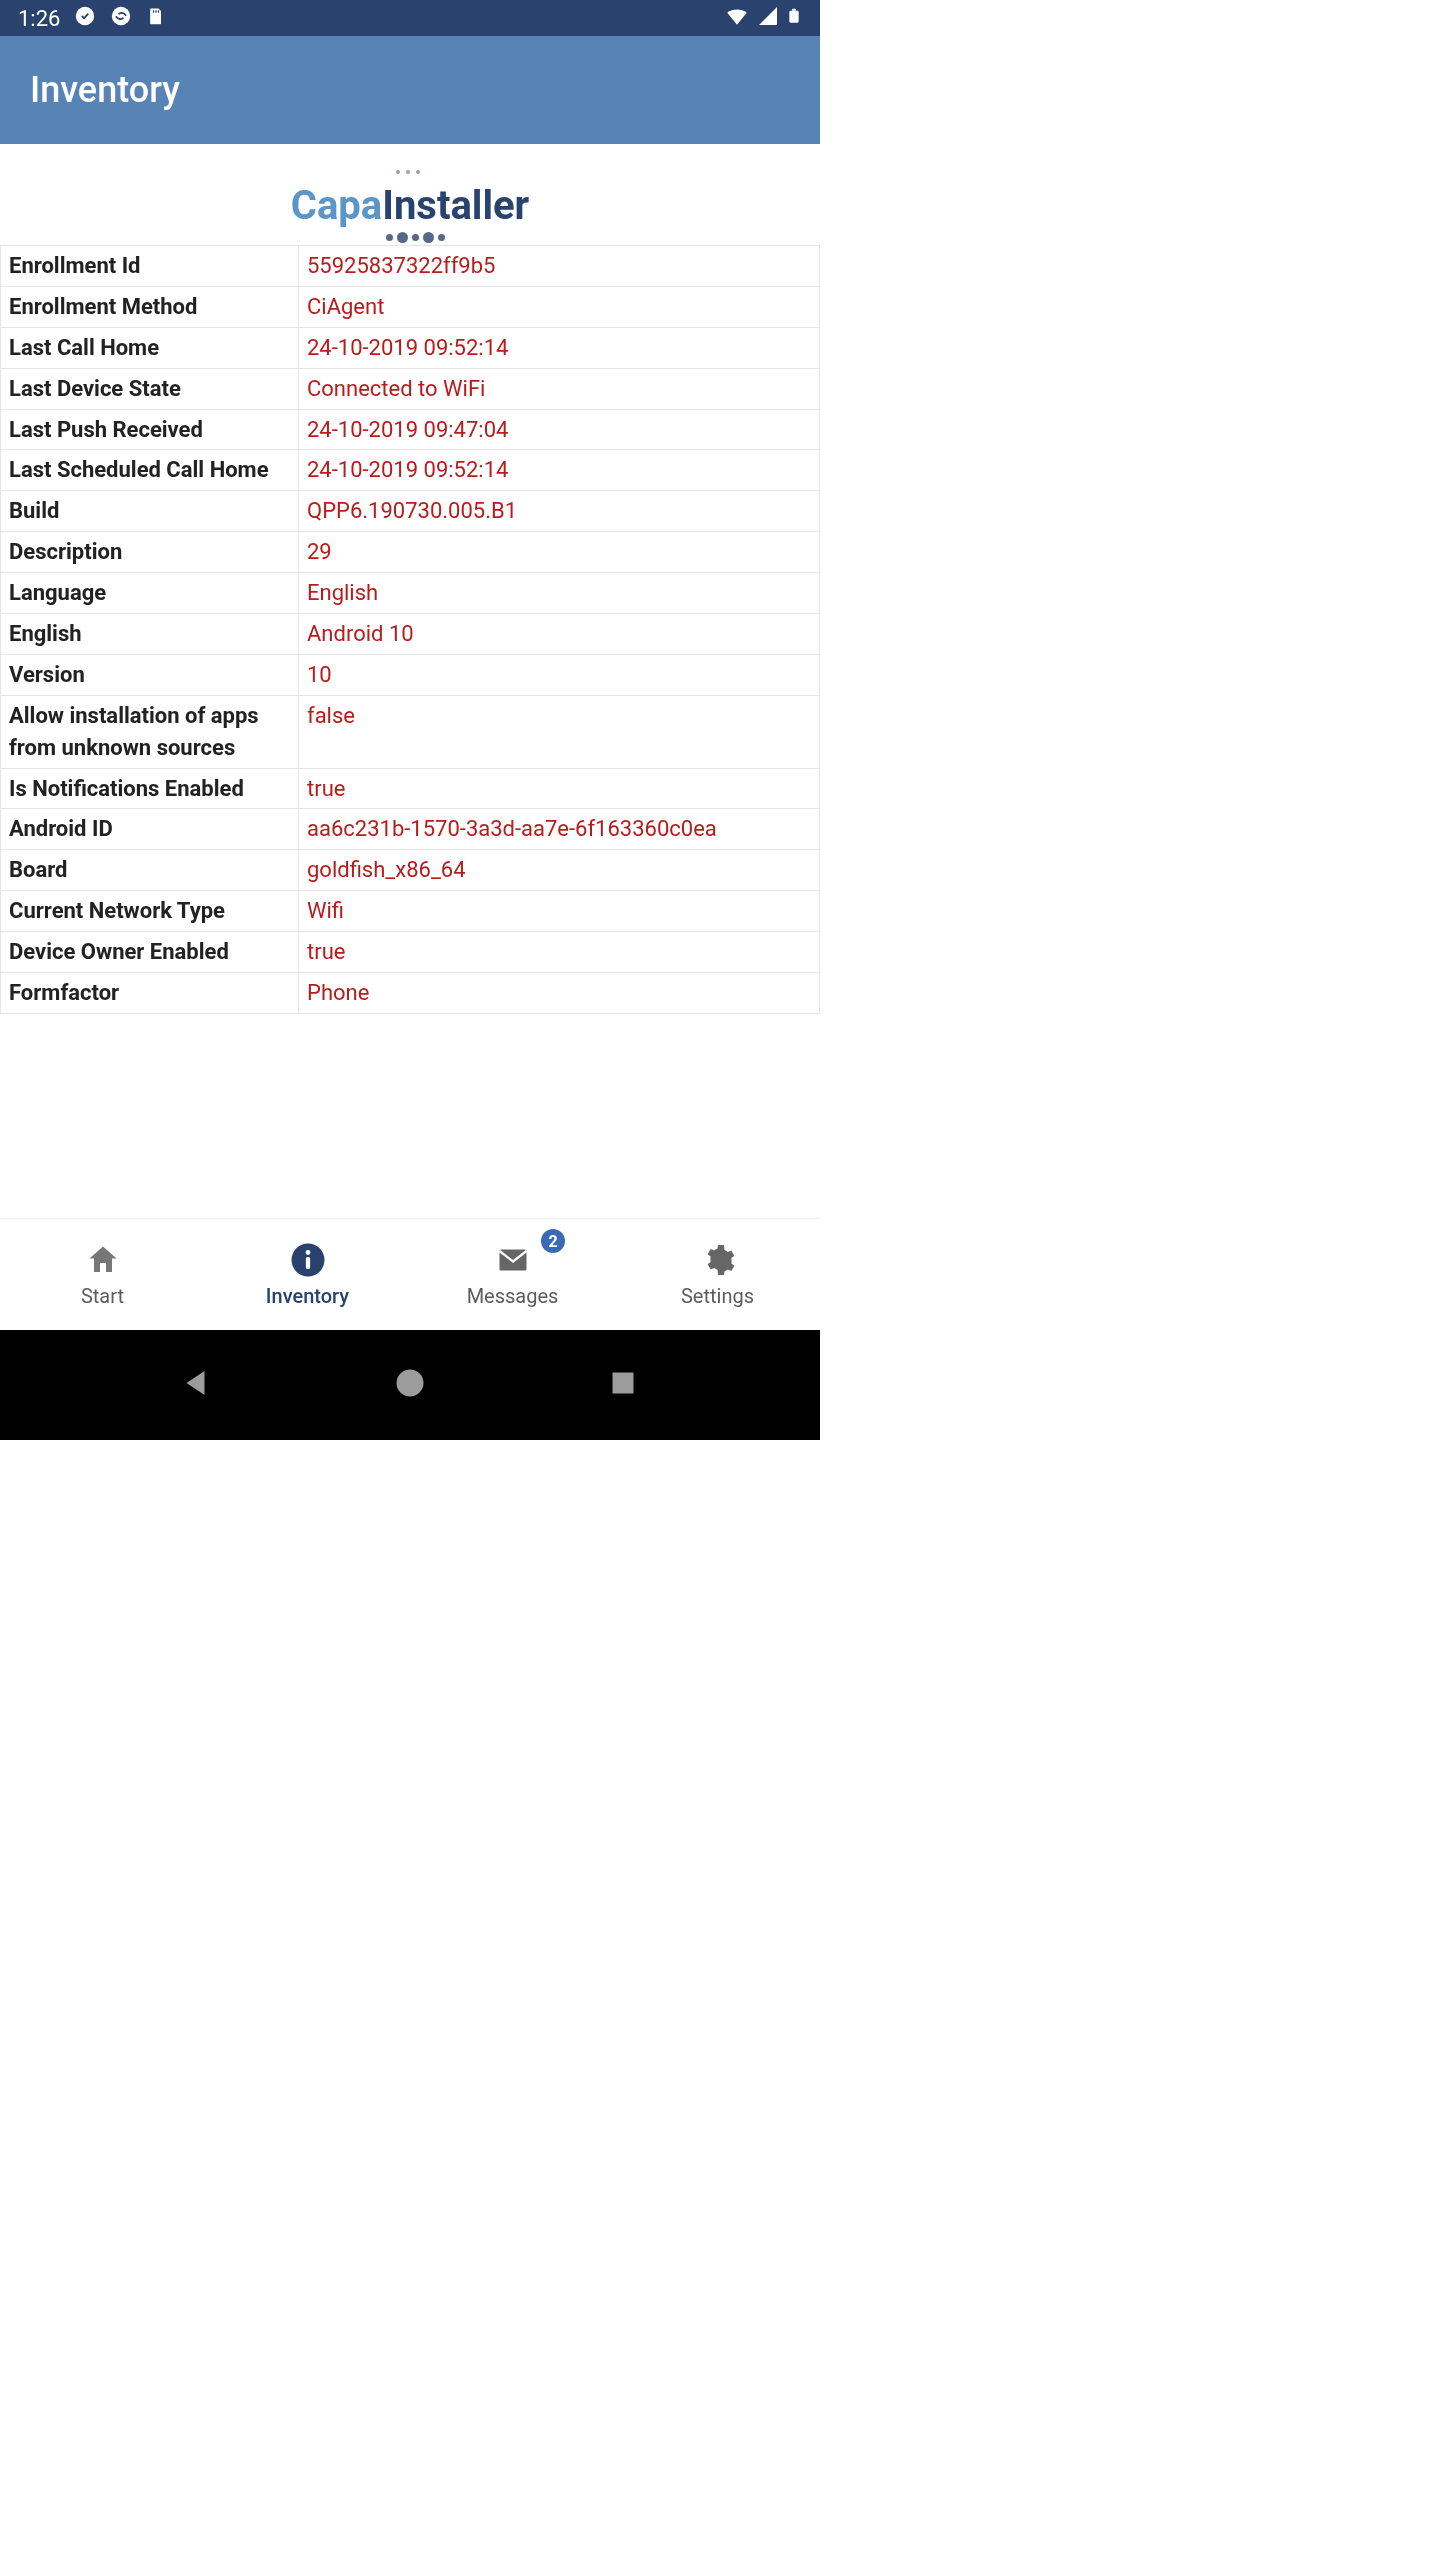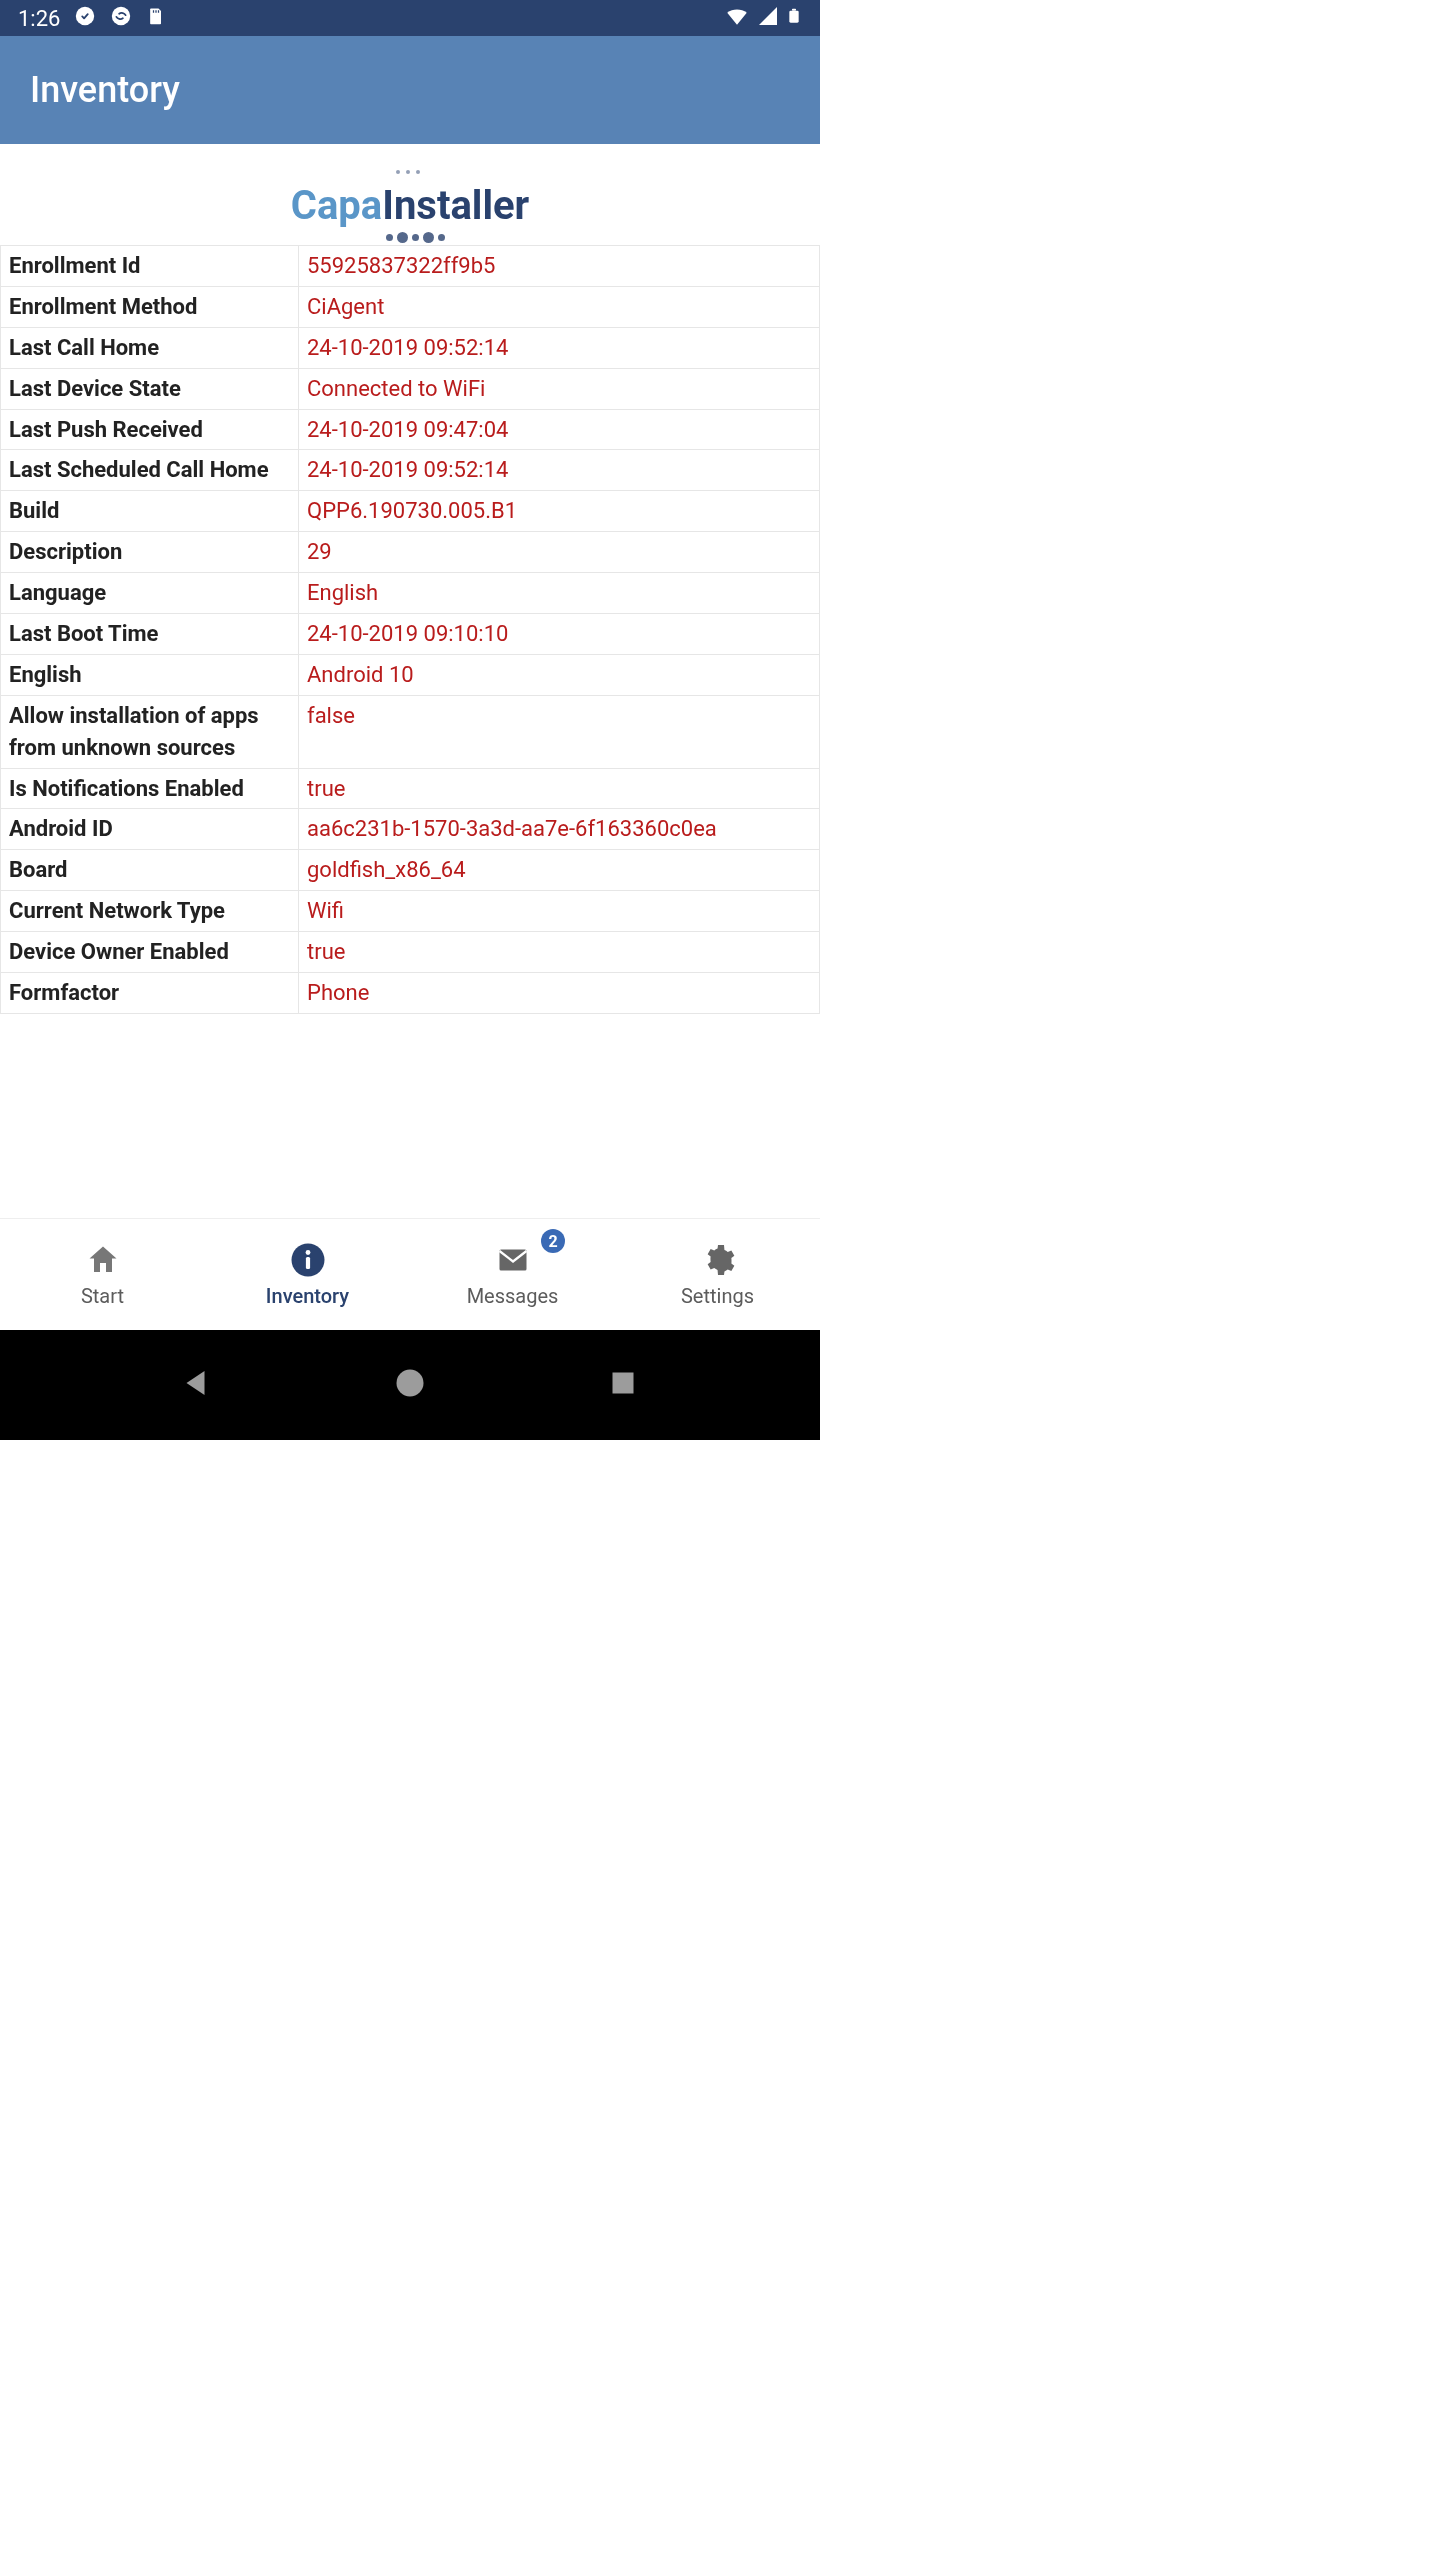--- a/index.html
+++ b/index.html
@@ -213,26 +213,26 @@
         </tr>
         <tr>
           <td class="k">Description</td>
           <td class="v">29</td>
         </tr>
         <tr>
           <td class="k">Language</td>
           <td class="v">English</td>
         </tr>
         <tr>
-          <td class="k">Last Boot Time</td>
-          <td class="v">24-10-2019 09:10:10</td>
-        </tr>
-        <tr>
           <td class="k">English</td>
           <td class="v">Android 10</td>
+        </tr>
+        <tr>
+          <td class="k">Version</td>
+          <td class="v">10</td>
         </tr>
         <tr>
           <td class="k">Allow installation of apps from unknown sources</td>
           <td class="v">false</td>
         </tr>
         <tr>
           <td class="k">Is Notifications Enabled</td>
           <td class="v">true</td>
         </tr>
         <tr>

